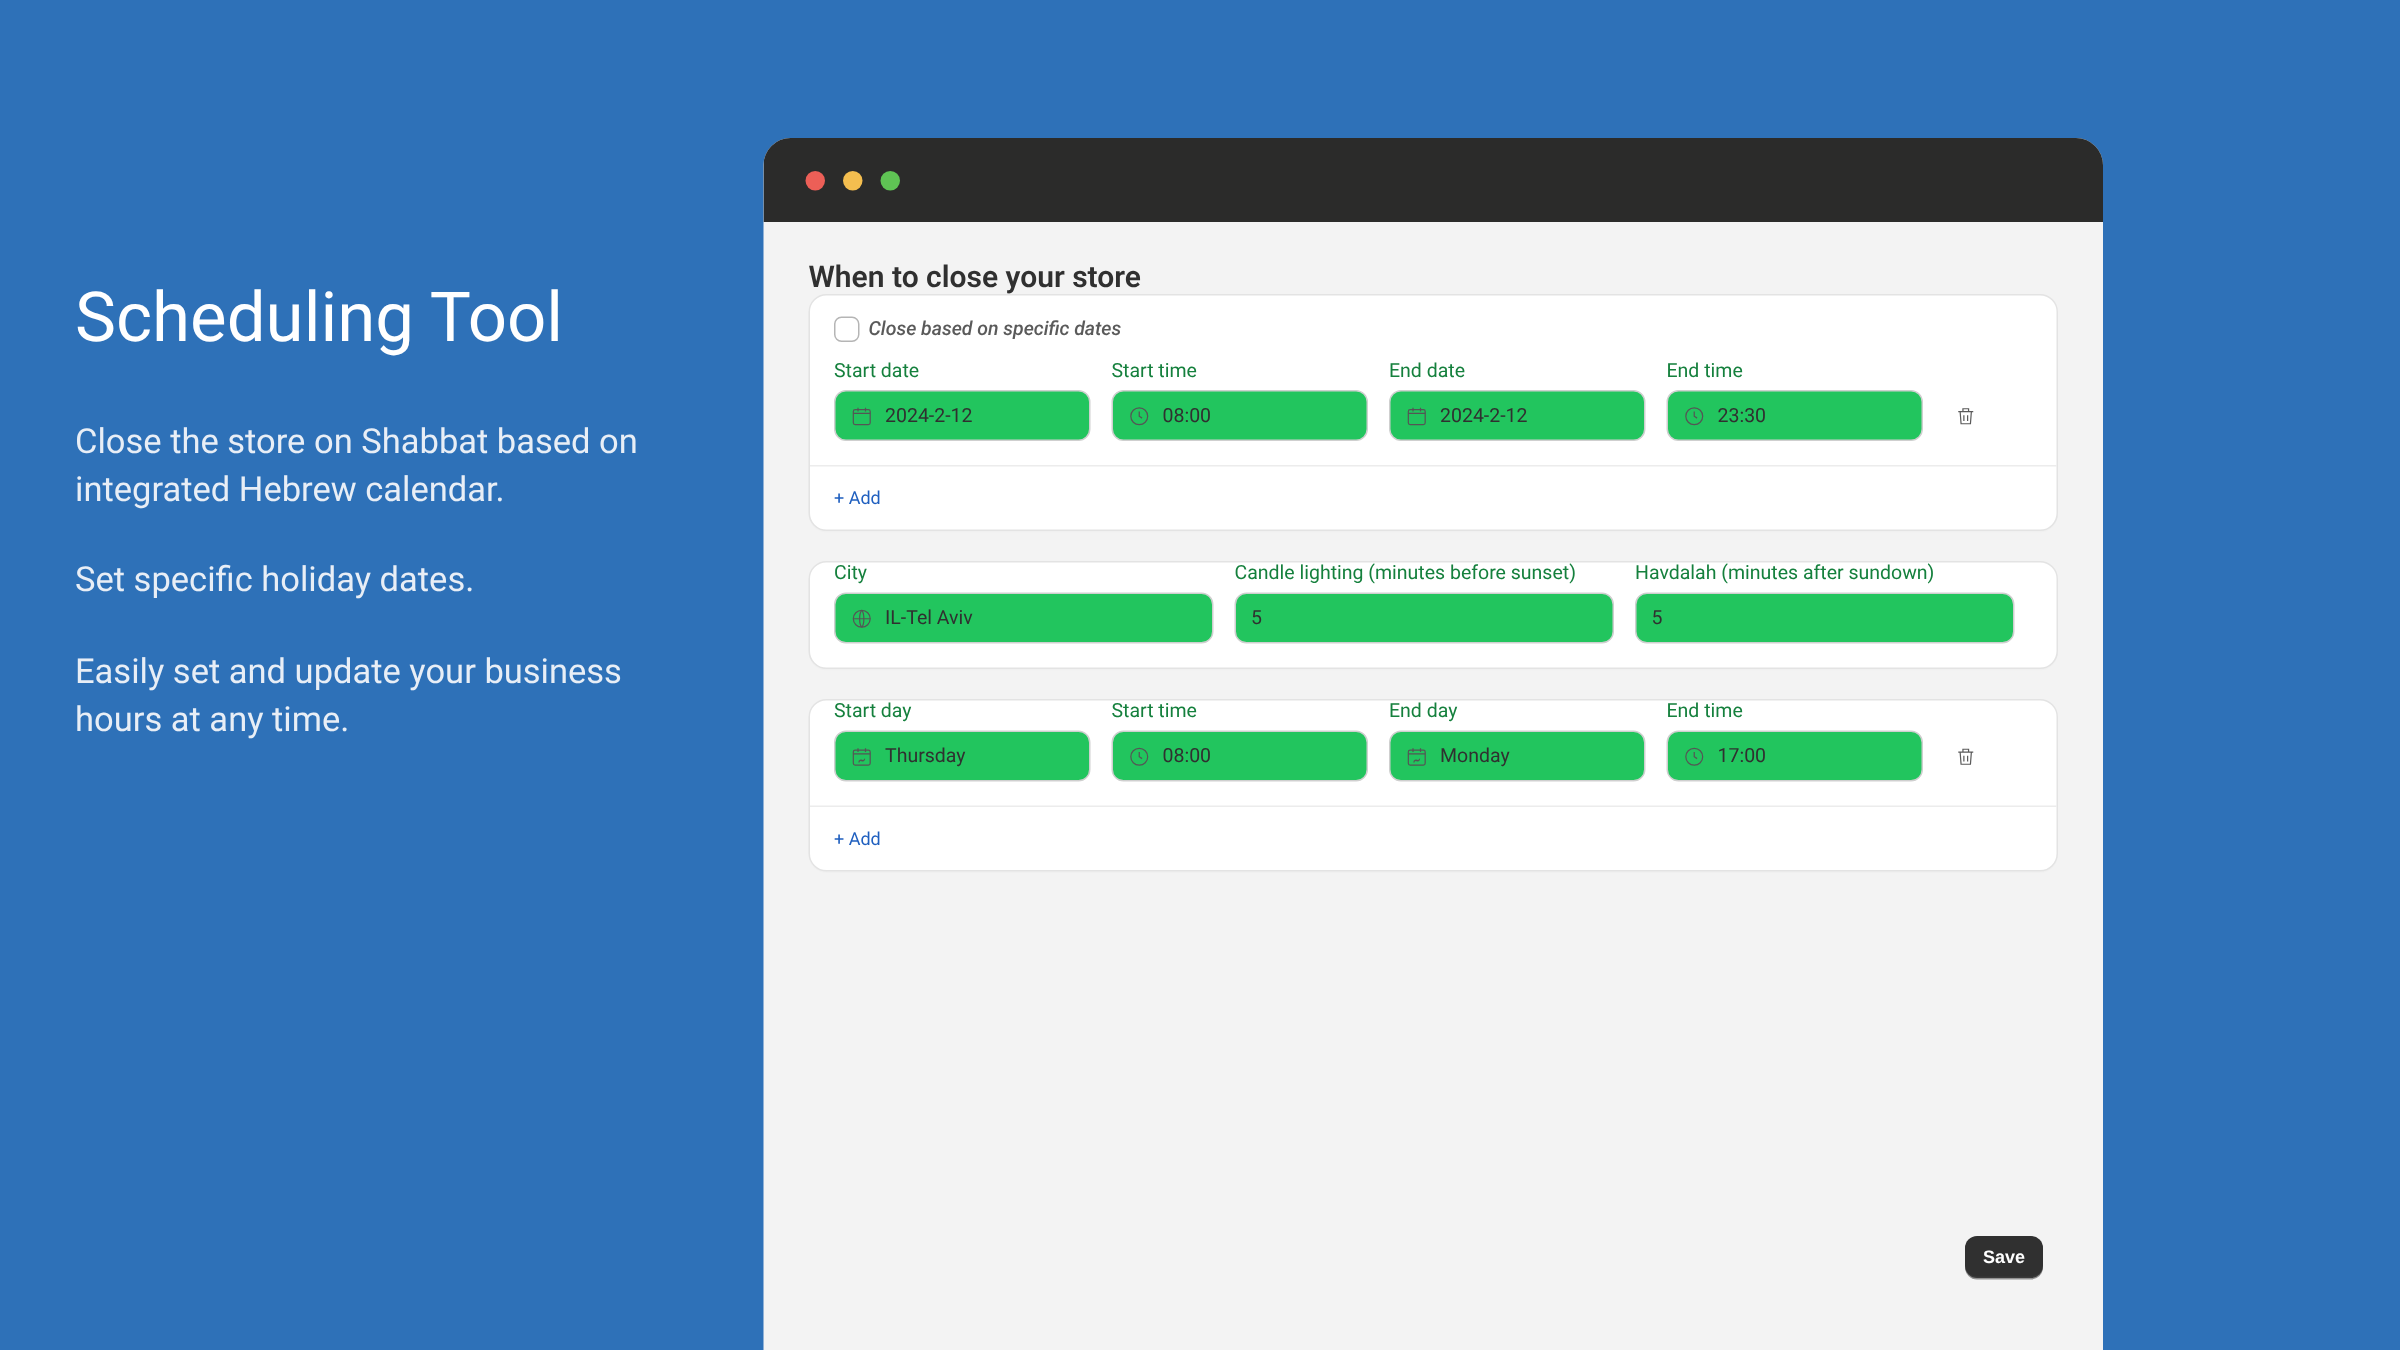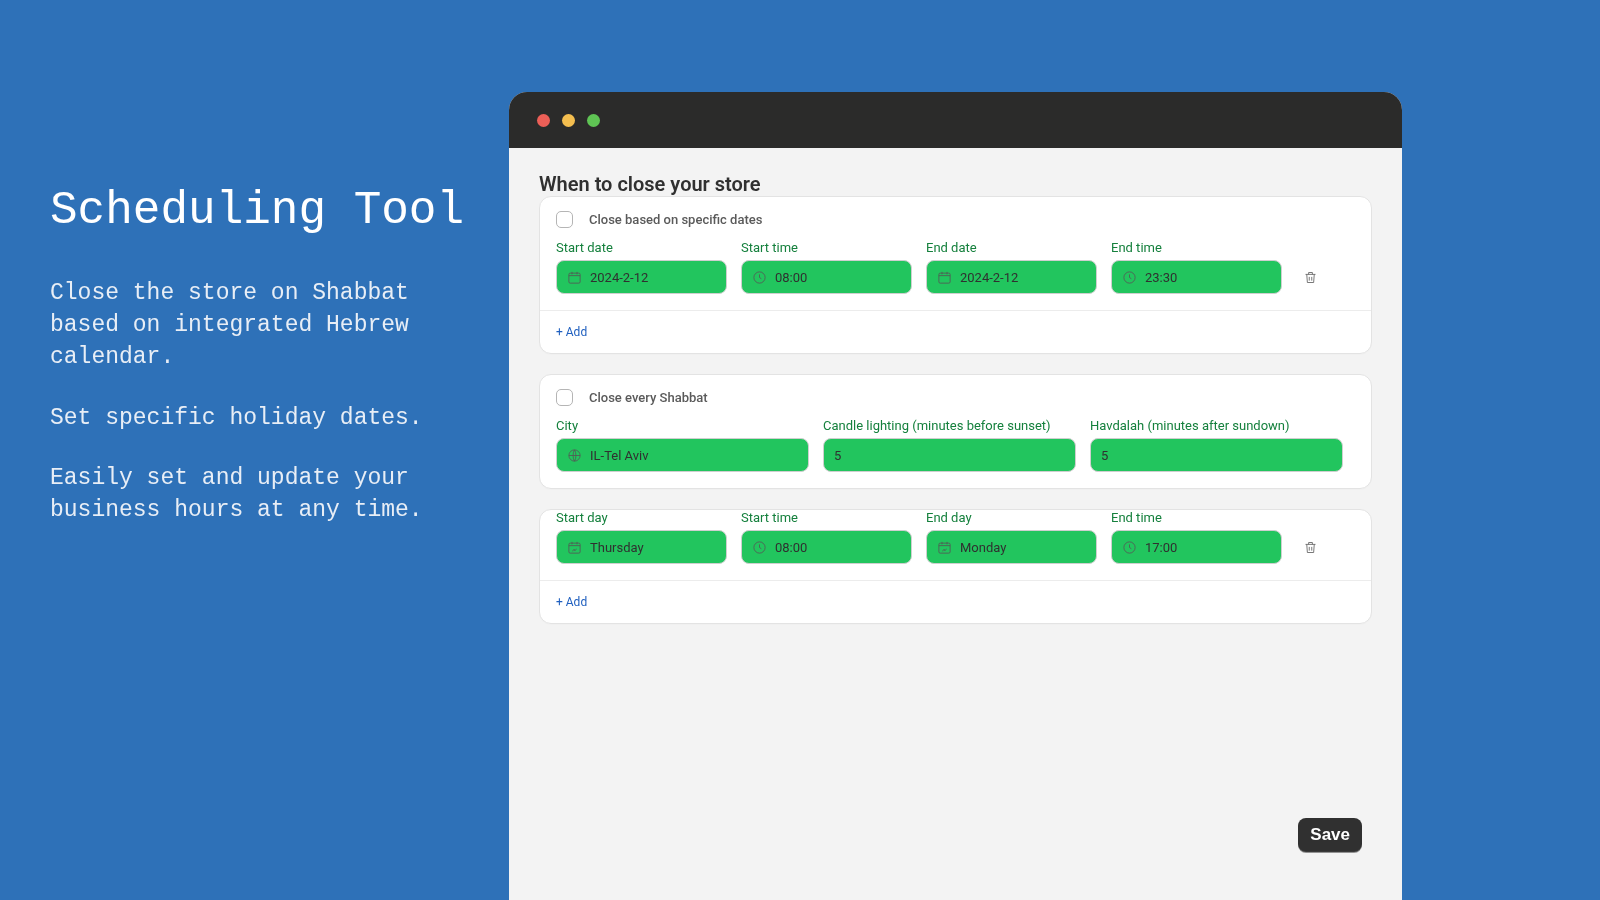--- a/index.html
+++ b/index.html
@@ -10,21 +10,20 @@
     height: 900px;
     overflow: hidden;
     position: relative;
   }
   .left-panel {
     position: absolute;
     left: 50px;
     top: 185px;
     width: 420px;
     color: #fff;
-    font-family: Liberation Mono, monospace;
   }
   .left-title {
     font-size: 46px;
     font-weight: 400;
     margin-bottom: 40px;
   }
   .left-sub {
     font-size: 23px;
     font-weight: 400;
     line-height: 1.4;
@@ -64,22 +63,23 @@
   .card {
     background:#fff;
     border-radius:12px;
     border:1px solid #e3e3e3;
     margin-bottom: 20px;
     box-shadow: 0 1px 0 rgba(0,0,0,0.01);
   }
   .card-header{
     display:flex;
     align-items:center;
-    gap:16px;
+    gap:6px;
     padding: 14px 16px 12px 16px;
+    font-style: italic;
   }
   .cb {
     width:17px;height:17px;
     border:1px solid #b5b5b5;
     border-radius:5px;
     background:#fff;
     cursor:pointer;
     flex-shrink:0;
   }
   .card-header-label {
@@ -133,21 +133,21 @@
     color:#5a5a5a;
     flex-shrink:0;
   }
   .trash-btn svg{width:15px;height:15px;stroke:currentColor;fill:none;stroke-width:1.3;}
   .save-btn{
     position:absolute;
     right:40px;
     bottom:48px;
     background:#303030;
     color:#fff;
-    font-size:17px;
+    font-size:12px;
     font-weight:550;
     border:none;
     border-radius:8px;
     padding:7px 12px;
     cursor:pointer;
     box-shadow: 0 1px 0 rgba(0,0,0,0.4), inset 0 -1px 0 rgba(255,255,255,0.05);
   }
 </style>
 </head>
 <body>
@@ -229,24 +229,20 @@
           <svg viewBox="0 0 24 24">
               <path d="M4 7h16M9 7V4h6v3M6 7l1 13h10l1-13M10 11v6M14 11v6"></path>
             </svg>
         </div>
       </div>
       <div class="card-divider"></div>
       <div class="add-link">+ Add</div>
     </div>
 
     <div class="card">
-      <div class="card-header">
-        <div class="cb"></div>
-        <div class="card-header-label">Close every Shabbat</div>
-      </div>
       <div class="card-row">
         <div class="field" style="width:253px">
           <div class="field-label">City</div>
           <div class="input-wrap">
             <span class="icon-slot">
               <svg viewBox="0 0 24 24">
                   <circle cx="12" cy="12" r="9"></circle>
                   <path d="M3 12h18M12 3c3 3 3 15 0 18M12 3c-3 3-3 15 0 18"></path>
                 </svg>
             </span>

